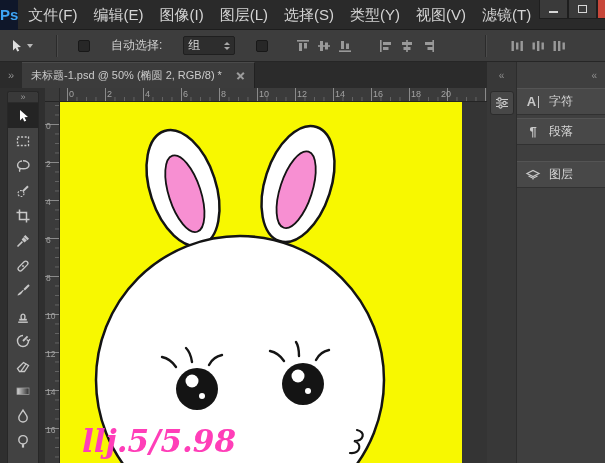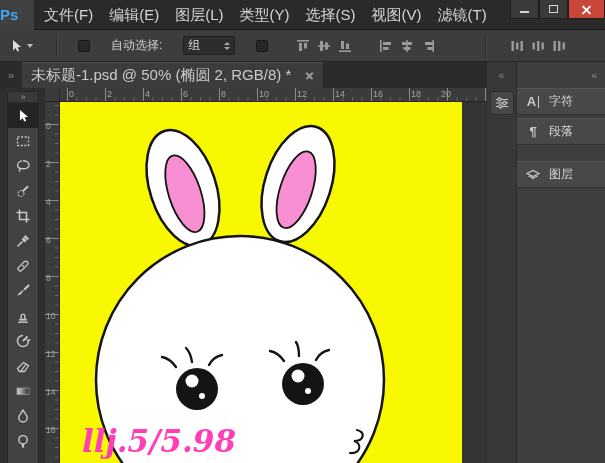--- a/index.html
+++ b/index.html
@@ -1,21 +1,21 @@
 <!DOCTYPE html>
 <html><head>
 <meta charset="utf-8">
 <style>
   *{box-sizing:border-box;margin:0;padding:0}
   html,body{width:605px;height:463px;overflow:hidden;background:#333}
   #app{position:absolute;inset:0;width:605px;height:463px;font-family:"Liberation Sans","DejaVu Sans",sans-serif;color:#d0d0d0}
 
   
   #menubar{position:absolute;left:0;top:0;right:0;height:30px;background:#2a2a2a;border-bottom:1px solid #1d1d1d;display:flex;align-items:center}
-  .pslogo{width:34px;height:30px;display:flex;align-items:center;font-weight:bold;font-size:15px;color:#3ea4f4;background:#404040}
+  .pslogo{width:34px;height:30px;display:flex;align-items:center;justify-content:center;font-weight:bold;font-size:15px;color:#3ea4f4;background:#0f172a}
   #menus{display:flex;height:100%;align-items:center;margin-left:2px}
   .menu-item{padding:0 8px;font-size:15px;color:#d4d4d4;line-height:30px;white-space:nowrap;cursor:default}
   .wincontrols{margin-left:auto;display:flex;align-self:flex-start;height:19px}
   .winbtn{width:29px;height:19px;display:flex;align-items:center;justify-content:center;background:#3a3a3a;border:1px solid #1e1e1e;border-top:none}
   .winbtn.close{width:37px;background:#c8473a}
   .minbar{width:9px;height:2px;background:#d6d6d6;margin-top:5px}
   .maxbox{width:9px;height:8px;border:1px solid #d6d6d6}
   .xmark{position:relative;width:11px;height:11px}
   .xmark::before,.xmark::after{content:"";position:absolute;left:0;top:5px;width:11px;height:2px;background:#fff}
   .xmark::before{transform:rotate(45deg)}
@@ -35,21 +35,21 @@
   .spin .up{border-bottom:3.5px solid #a8a8a8}
   .spin .dn{border-top:3.5px solid #a8a8a8}
   .aligngroup{display:flex;gap:1px}
   .gapA{margin-left:4px}
   .gapB{margin-left:26px}
   .alignbtn{width:20px;height:20px;display:flex;align-items:center;justify-content:center;color:#999}
 
   
   #tabrow{position:absolute;left:0;top:62px;width:487px;height:26px;background:#2b2b2b;display:flex;align-items:stretch}
   .dock-expand-left{width:22px;display:flex;align-items:center;justify-content:center;color:#8f8f8f;font-size:11px}
-  .doctab{background:#3c3c3c;display:flex;align-items:center;padding:0 9px;gap:14px;font-size:15px;color:#cbcbcb;border-right:1px solid #212121;border-top:1px solid #4a4a4a;white-space:nowrap}
+  .doctab{background:#3c3c3c;display:flex;align-items:center;padding:0 9px;gap:14px;font-size:11px;color:#cbcbcb;border-right:1px solid #212121;border-top:1px solid #4a4a4a;white-space:nowrap}
   .tabclose{position:relative;width:9px;height:9px;opacity:.75}
   .tabclose::before,.tabclose::after{content:"";position:absolute;top:4px;left:0;width:9px;height:1.5px;background:#bdbdbd}
   .tabclose::before{transform:rotate(45deg)}
   .tabclose::after{transform:rotate(-45deg)}
 
   
   #leftdock{position:absolute;left:0;top:88px;bottom:0;width:45px;background:#2f2f2f}
   .toolstrip{position:absolute;left:7px;top:3px;width:32px;bottom:0;background:#424242;border:1px solid #272727;border-bottom:none;border-radius:3px 3px 0 0}
   .tshead{height:11px;display:flex;align-items:center;justify-content:center;font-size:9px;line-height:9px;color:#9a9a9a;background:#393939;border-bottom:1px solid #2b2b2b;border-radius:3px 3px 0 0}
   .toolbtn{width:100%;height:25px;display:flex;align-items:center;justify-content:center;color:#c8c8c8}
@@ -89,23 +89,24 @@
 
 <div id="app">
 
   <div id="menubar">
     <div class="pslogo">
         <span>Ps</span>
       </div>
     <nav id="menus">
         <span class="menu-item">文件(F)</span>
         <span class="menu-item">编辑(E)</span>
+        <span class="menu-item">图像(I)</span>
         <span class="menu-item">图层(L)</span>
+        <span class="menu-item">选择(S)</span>
         <span class="menu-item">类型(Y)</span>
-        <span class="menu-item">选择(S)</span>
         <span class="menu-item">视图(V)</span>
         <span class="menu-item">滤镜(T)</span>
       </nav>
     <div class="wincontrols">
       <div class="winbtn">
           <span class="minbar"></span>
         </div>
       <div class="winbtn">
           <span class="maxbox"></span>
         </div>

